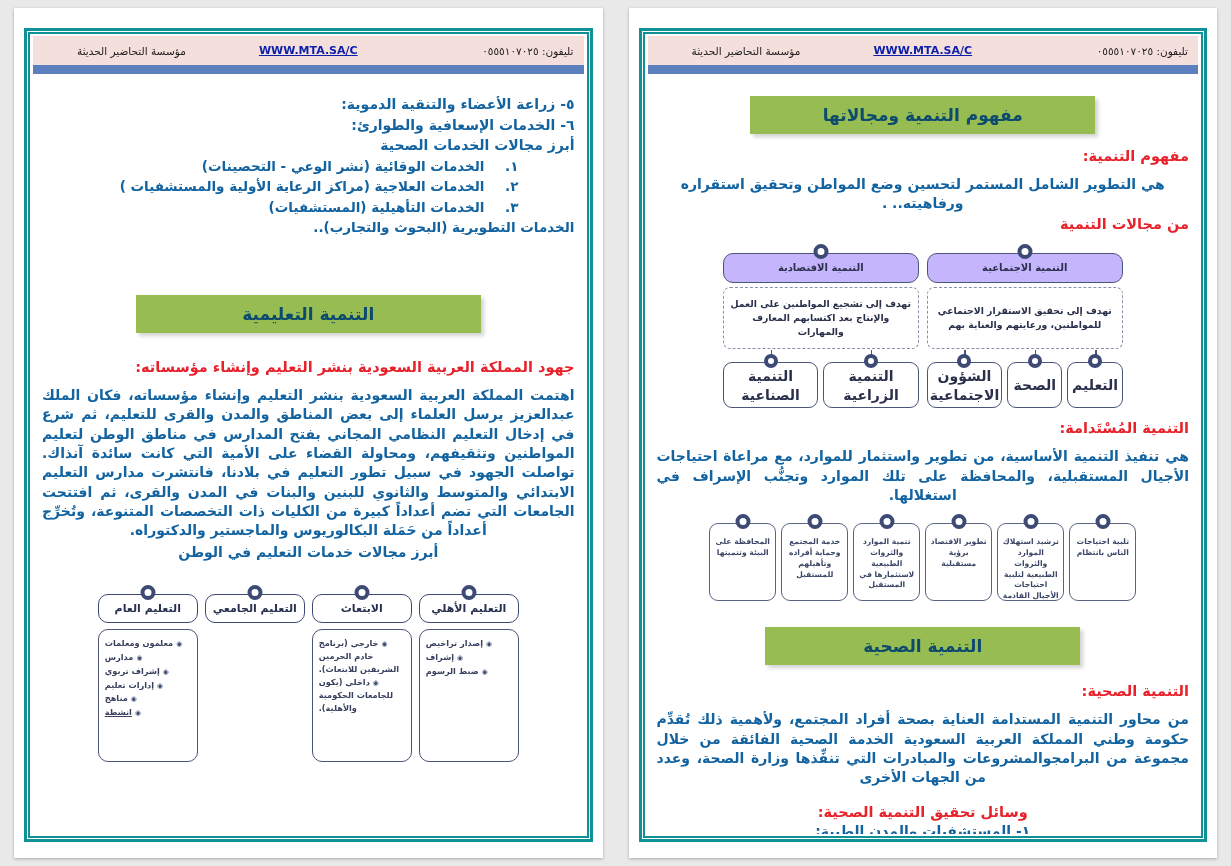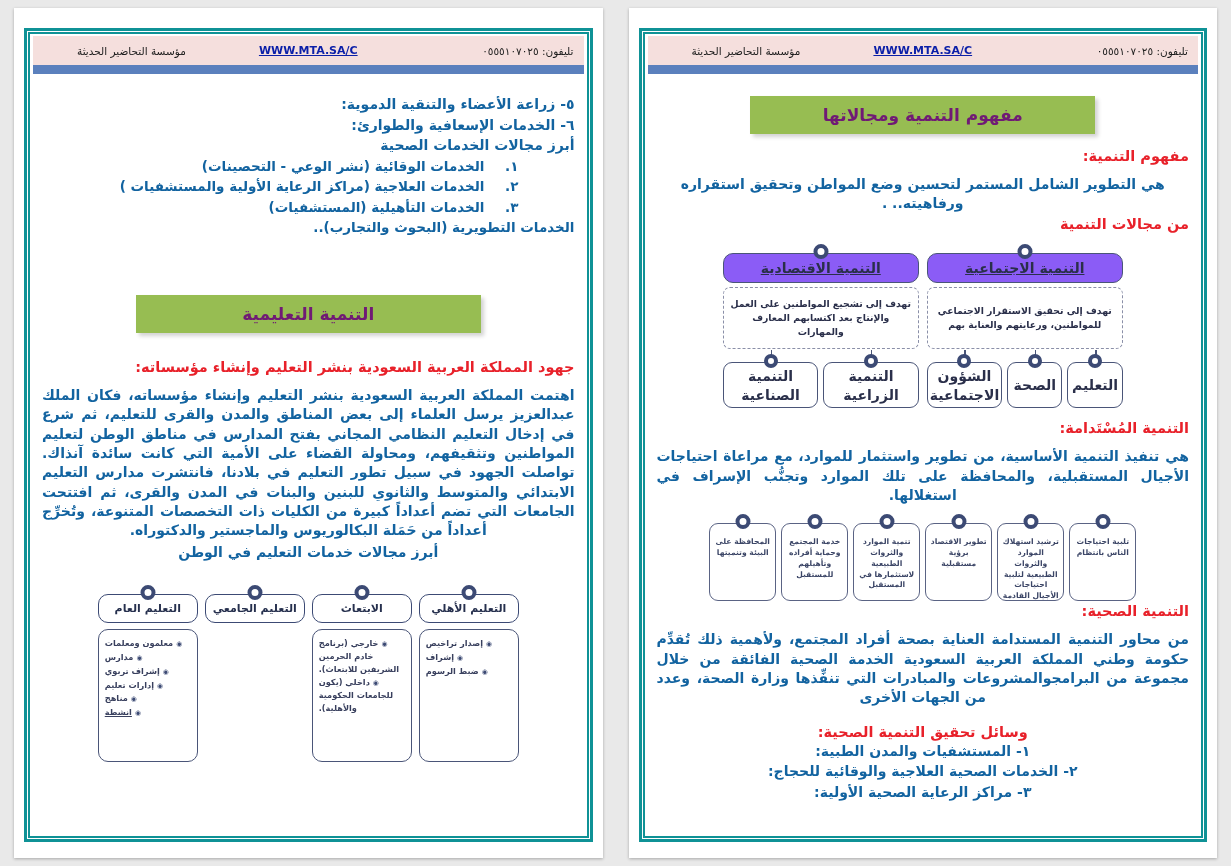--- a/index.html
+++ b/index.html
@@ -49,21 +49,21 @@
     font-size:10.5px;color:#1c1c1c;
   }
   .hdr-cell{flex:1;text-align:center;white-space:nowrap;}
   .hdr-cell.left{text-align:right;}
   .hdr-link{color:#0b1fa8;text-decoration:underline;font-weight:bold;font-size:11px;}
   .hdr-bar{height:9px;background:#5b80bd;}
   .body{padding:0 9px;box-sizing:border-box;}
 
   .banner-wrap{display:flex;justify-content:center;margin:22px 0 14px;}
   .banner{
-    background:#97bd52;color:#701a75;
+    background:#97bd52;color:#0c4a6e;
     font-size:17px;font-weight:bold;
     padding:9px 0;width:345px;text-align:center;
     box-shadow:3px 3px 4px rgba(0,0,0,.18);
   }
   .banner.narrow{width:315px;}
 
   .redhead{
     color:#e8212a;font-weight:bold;font-size:14.5px;
     text-align:right;margin:2px 0 1px;
   }
@@ -83,21 +83,21 @@
   .numlist .row{display:flex;justify-content:flex-start;padding-right:56px;}
   .numlist .num{width:34px;flex:none;}
 
   
   .trees{display:flex;gap:8px;justify-content:center;margin-top:12px;}
   .tree{flex:1;max-width:196px;}
   .node-top{
     position:relative;border:1.6px solid #4a5578;border-radius:10px;
     height:28px;margin-top:9px;
     display:flex;align-items:center;justify-content:center;
-    font-size:14px;color:#2a2f4a;font-weight:bold;background:#8b5cf6;text-decoration:underline;
+    font-size:10px;color:#2a2f4a;font-weight:bold;background:#c4b5fd;
   }
   .knob{
     position:absolute;top:-10px;left:50%;transform:translateX(-50%);
     width:15px;height:15px;border-radius:50%;
     border:4px solid #3c4a74;background:#fff;box-sizing:border-box;
   }
   .node-desc{
     border:1.3px dashed #8a8fa8;border-radius:7px;
     margin-top:4px;min-height:62px;
     display:flex;align-items:center;justify-content:center;
@@ -229,20 +229,23 @@
 
         <div class="pillars">
           <div class="pillar"><span class="knob"></span><span>تلبية احتياجات الناس بانتظام</span></div>
           <div class="pillar"><span class="knob"></span><span>ترشيد استهلاك الموارد والثروات الطبيعية لتلبية احتياجات الأجيال القادمة</span></div>
           <div class="pillar"><span class="knob"></span><span>تطوير الاقتصاد برؤية مستقبلية</span></div>
           <div class="pillar"><span class="knob"></span><span>تنمية الموارد والثروات الطبيعية لاستثمارها في المستقبل</span></div>
           <div class="pillar"><span class="knob"></span><span>خدمة المجتمع وحماية أفراده وتأهيلهم للمستقبل</span></div>
           <div class="pillar"><span class="knob"></span><span>المحافظة على البيئة وتنميتها</span></div>
         </div>
 
+        <div class="banner-wrap" style="margin:26px 0 18px;">
+          <div class="banner narrow">التنمية الصحية</div>
+        </div>
 
         <div class="redhead">التنمية الصحية:</div>
         <p class="blue">من محاور التنمية المستدامة العناية بصحة أفراد المجتمع، ولأهمية ذلك تُقدِّم حكومة وطني المملكة العربية السعودية الخدمة الصحية الفائقة من خلال مجموعة من البرامجوالمشروعات والمبادرات التي تنفِّذها وزارة الصحة، وعدد من الجهات الأخرى</p>
 
         <div class="redhead ctr" style="margin-top:16px;">وسائل تحقيق التنمية الصحية:</div>
         <div class="listblue">
           <div>١- المستشفيات والمدن الطبية:</div>
           <div>٢- الخدمات الصحية العلاجية والوقائية للحجاج:</div>
           <div>٣- مراكز الرعاية الصحية الأولية:</div>
 

